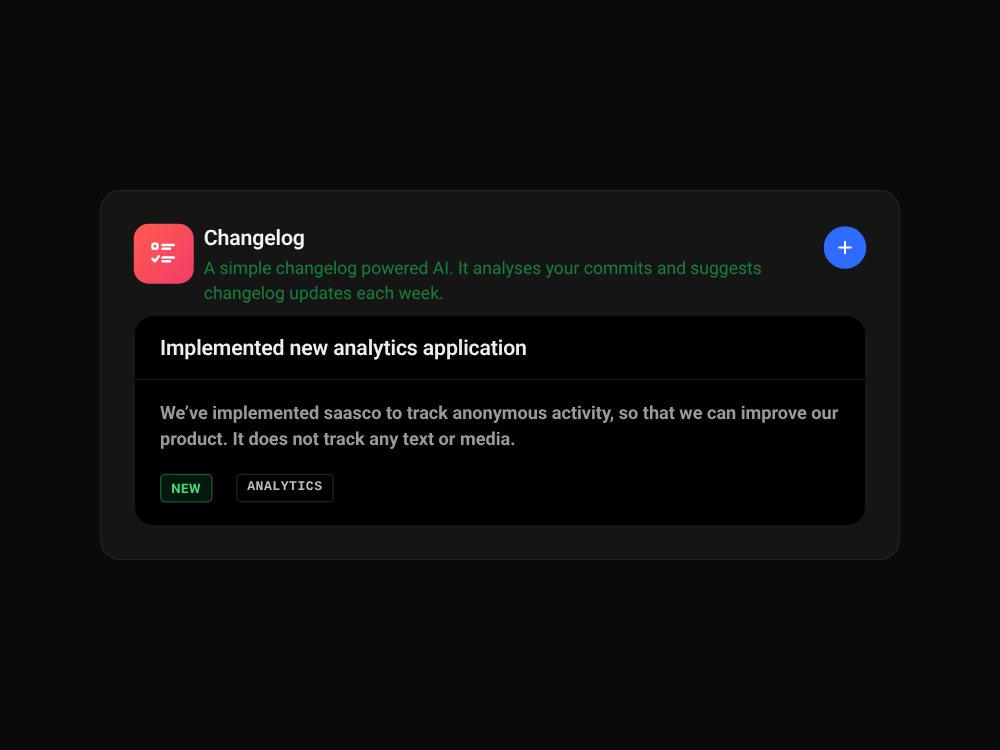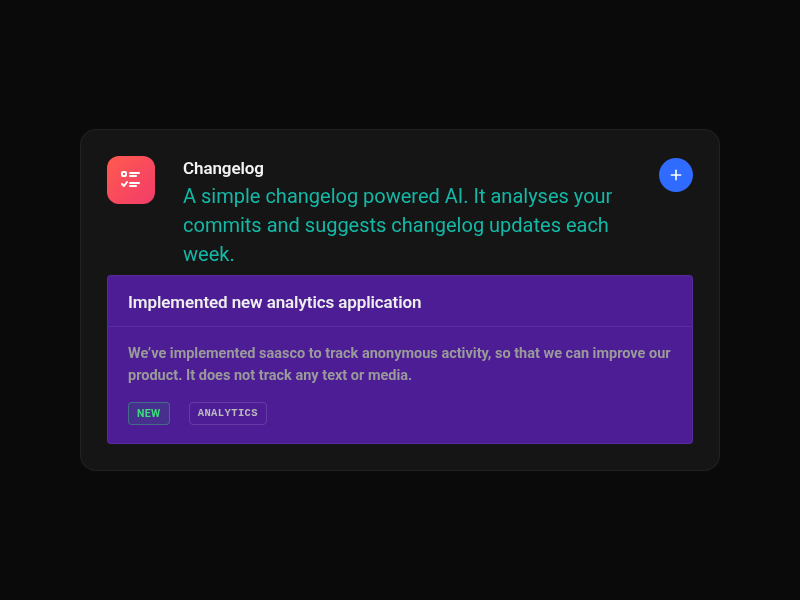--- a/index.html
+++ b/index.html
@@ -16,62 +16,62 @@
   .card {
     width: 640px;
     background: #151515;
     border: 1px solid rgba(255,255,255,0.06);
     border-radius: 16px;
     padding: 26px;
   }
   .header {
     display: flex;
     align-items: flex-start;
-    gap: 28px;
+    gap: 8px;
     position: relative;
   }
   .app-icon {
     width: 48px; height: 48px;
     border-radius: 12px;
     background: linear-gradient(135deg, #ff5a4e 0%, #f23c6a 100%);
     display:flex; align-items:center; justify-content:center;
     flex-shrink:0;
   }
   .app-icon svg { width: 24px; height: 24px; }
   .header-text { flex: 1; padding-top: 2px; }
   .title {
     color: #f4f4f4;
     font-size: 17px;
     font-weight: 600;
     letter-spacing: -0.1px;
   }
   .subtitle {
-    color: #14b8a6;
-    font-size: 20px;
+    color: #15803d;
+    font-size: 14px;
     line-height: 1.45;
     margin-top: 4px;
     max-width: 460px;
   }
   .add-btn {
     width: 34px; height: 34px;
     border-radius: 50%;
     background: #2f6bff;
     border: none;
     display:flex; align-items:center; justify-content:center;
     cursor: pointer;
     flex-shrink: 0;
     margin-top: 2px;
   }
   .add-btn svg { width: 16px; height: 16px; stroke: #fff; }
 
   .entry {
     margin-top: 6px;
-    background: #4c1d95;
+    background: #000000;
     border: 1px solid rgba(255,255,255,0.07);
-    border-radius: 4px;
+    border-radius: 16px;
     overflow: hidden;
   }
   .entry-head {
     padding: 16px 20px 14px;
     border-bottom: 1px solid rgba(255,255,255,0.07);
   }
   .entry-title {
     color: #eeeeee;
     font-size: 17px;
     font-weight: 600;

